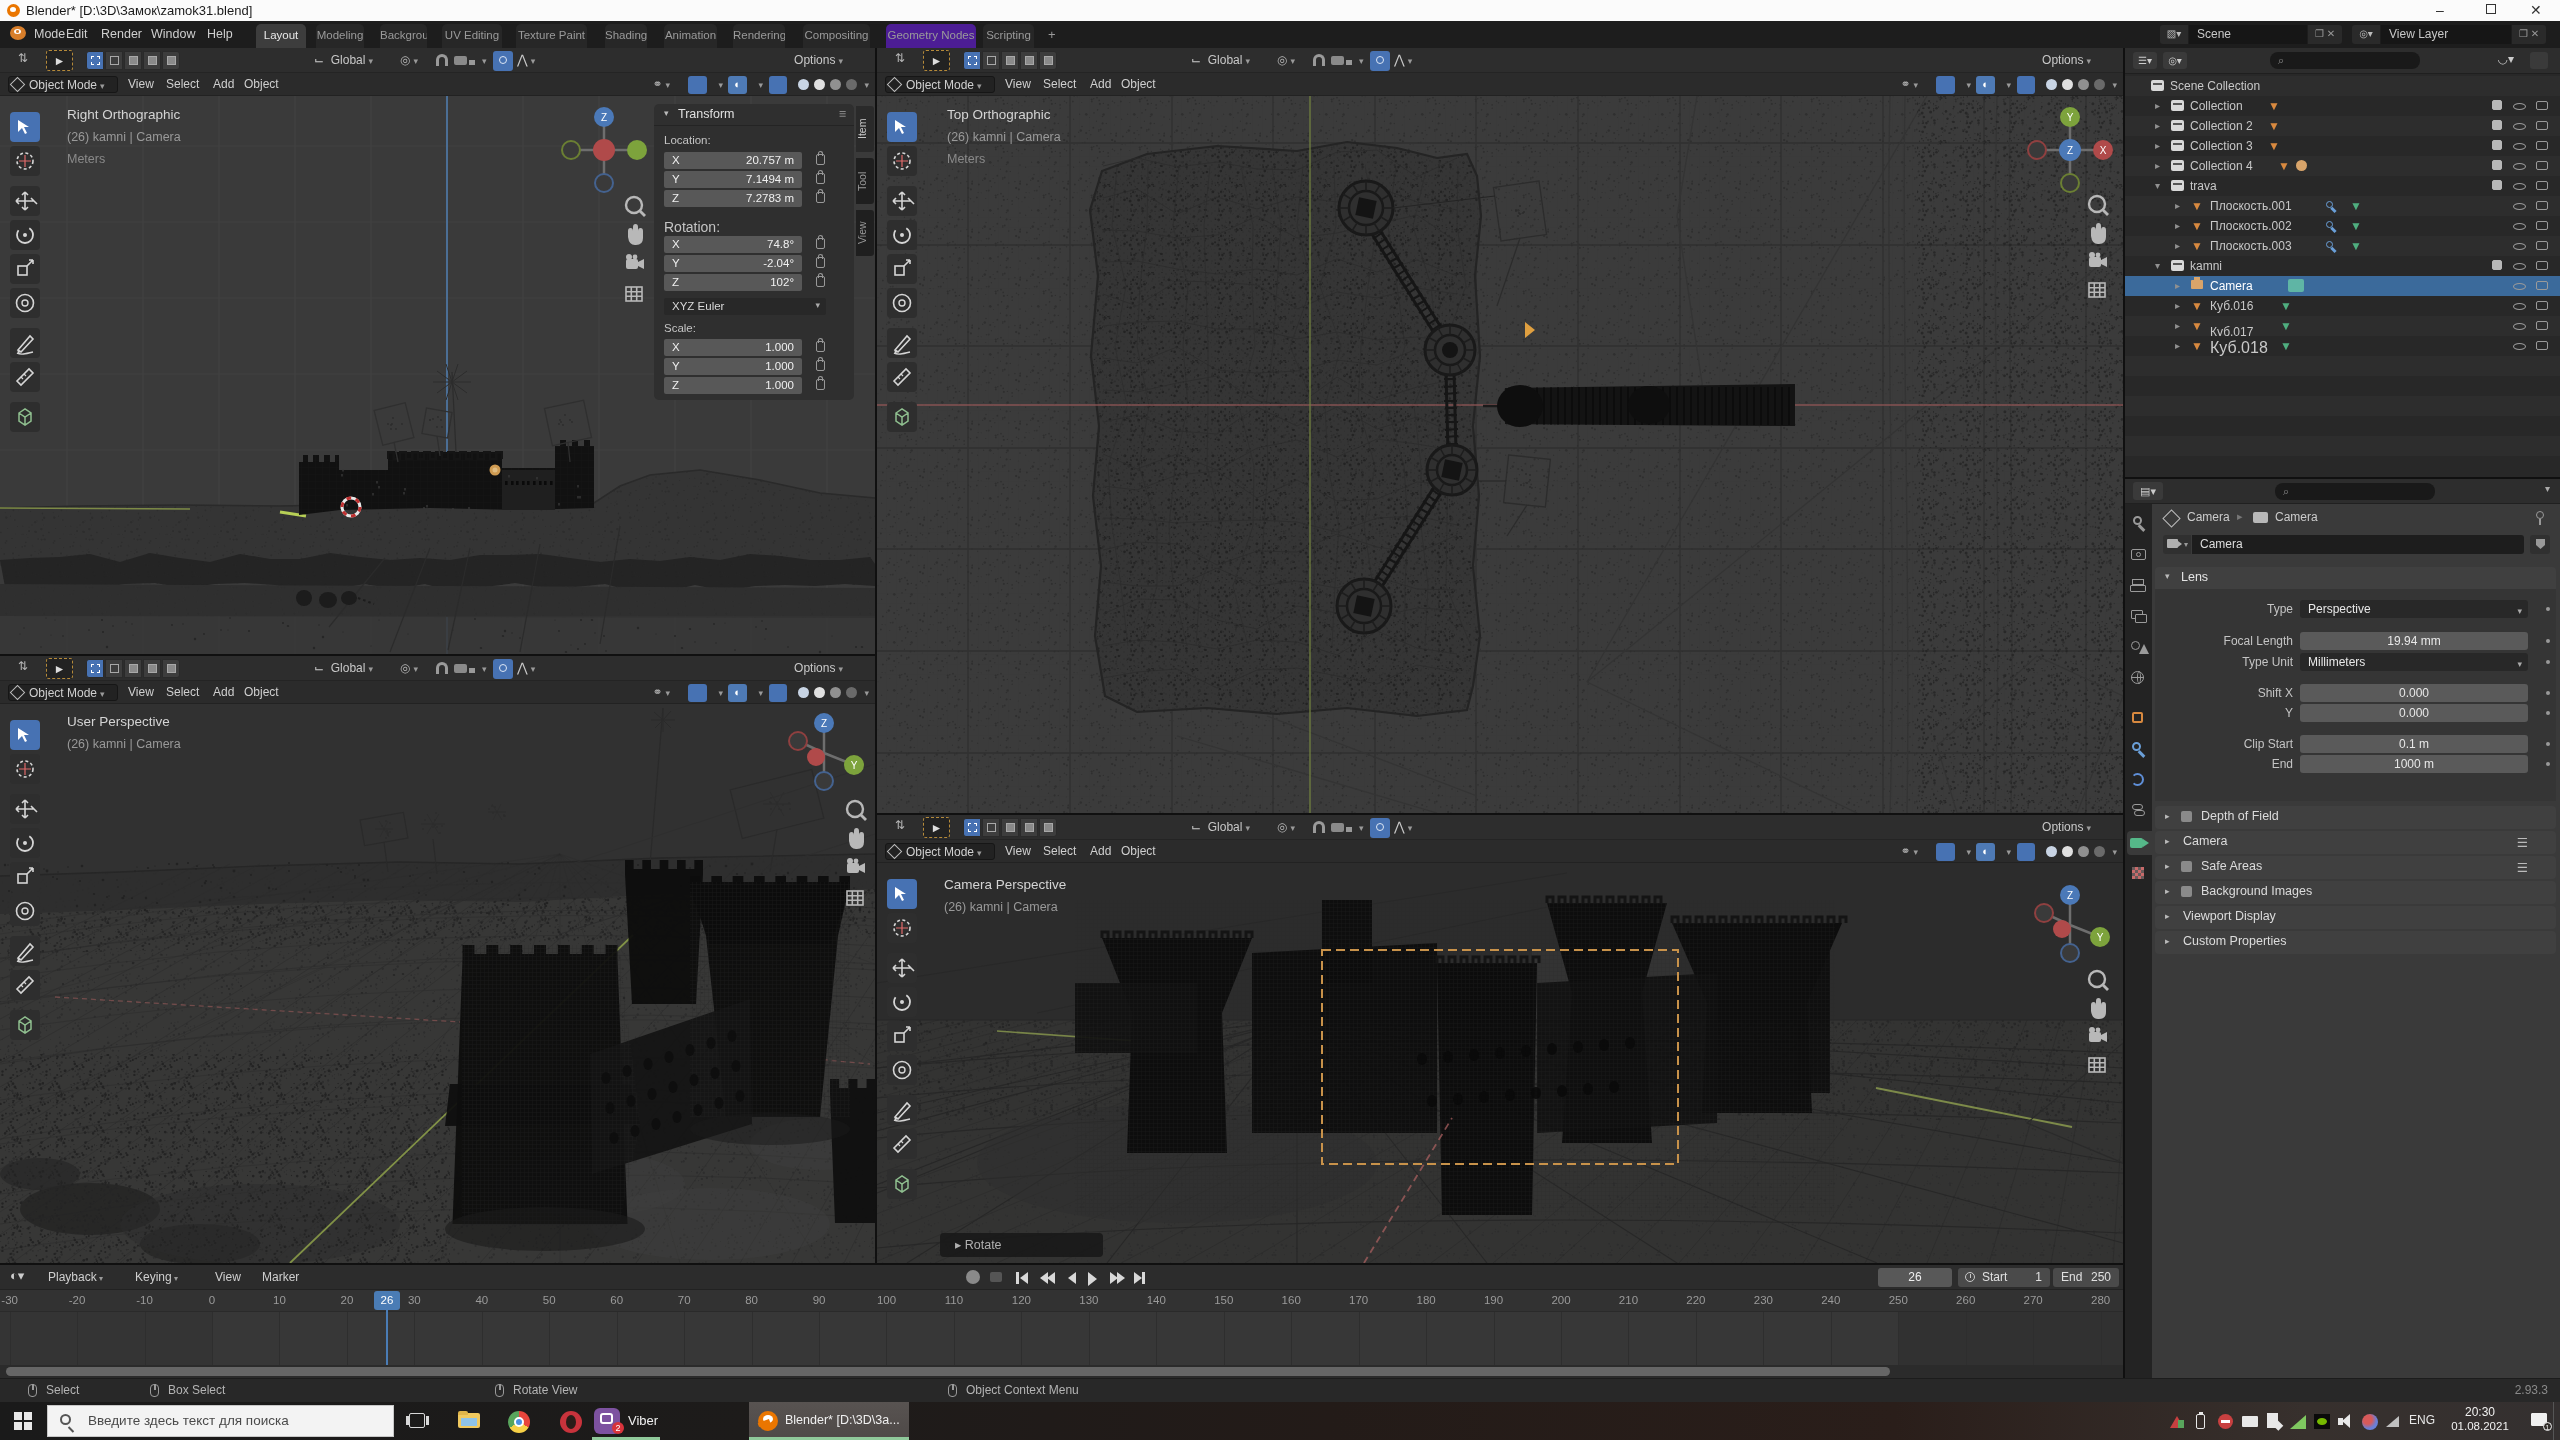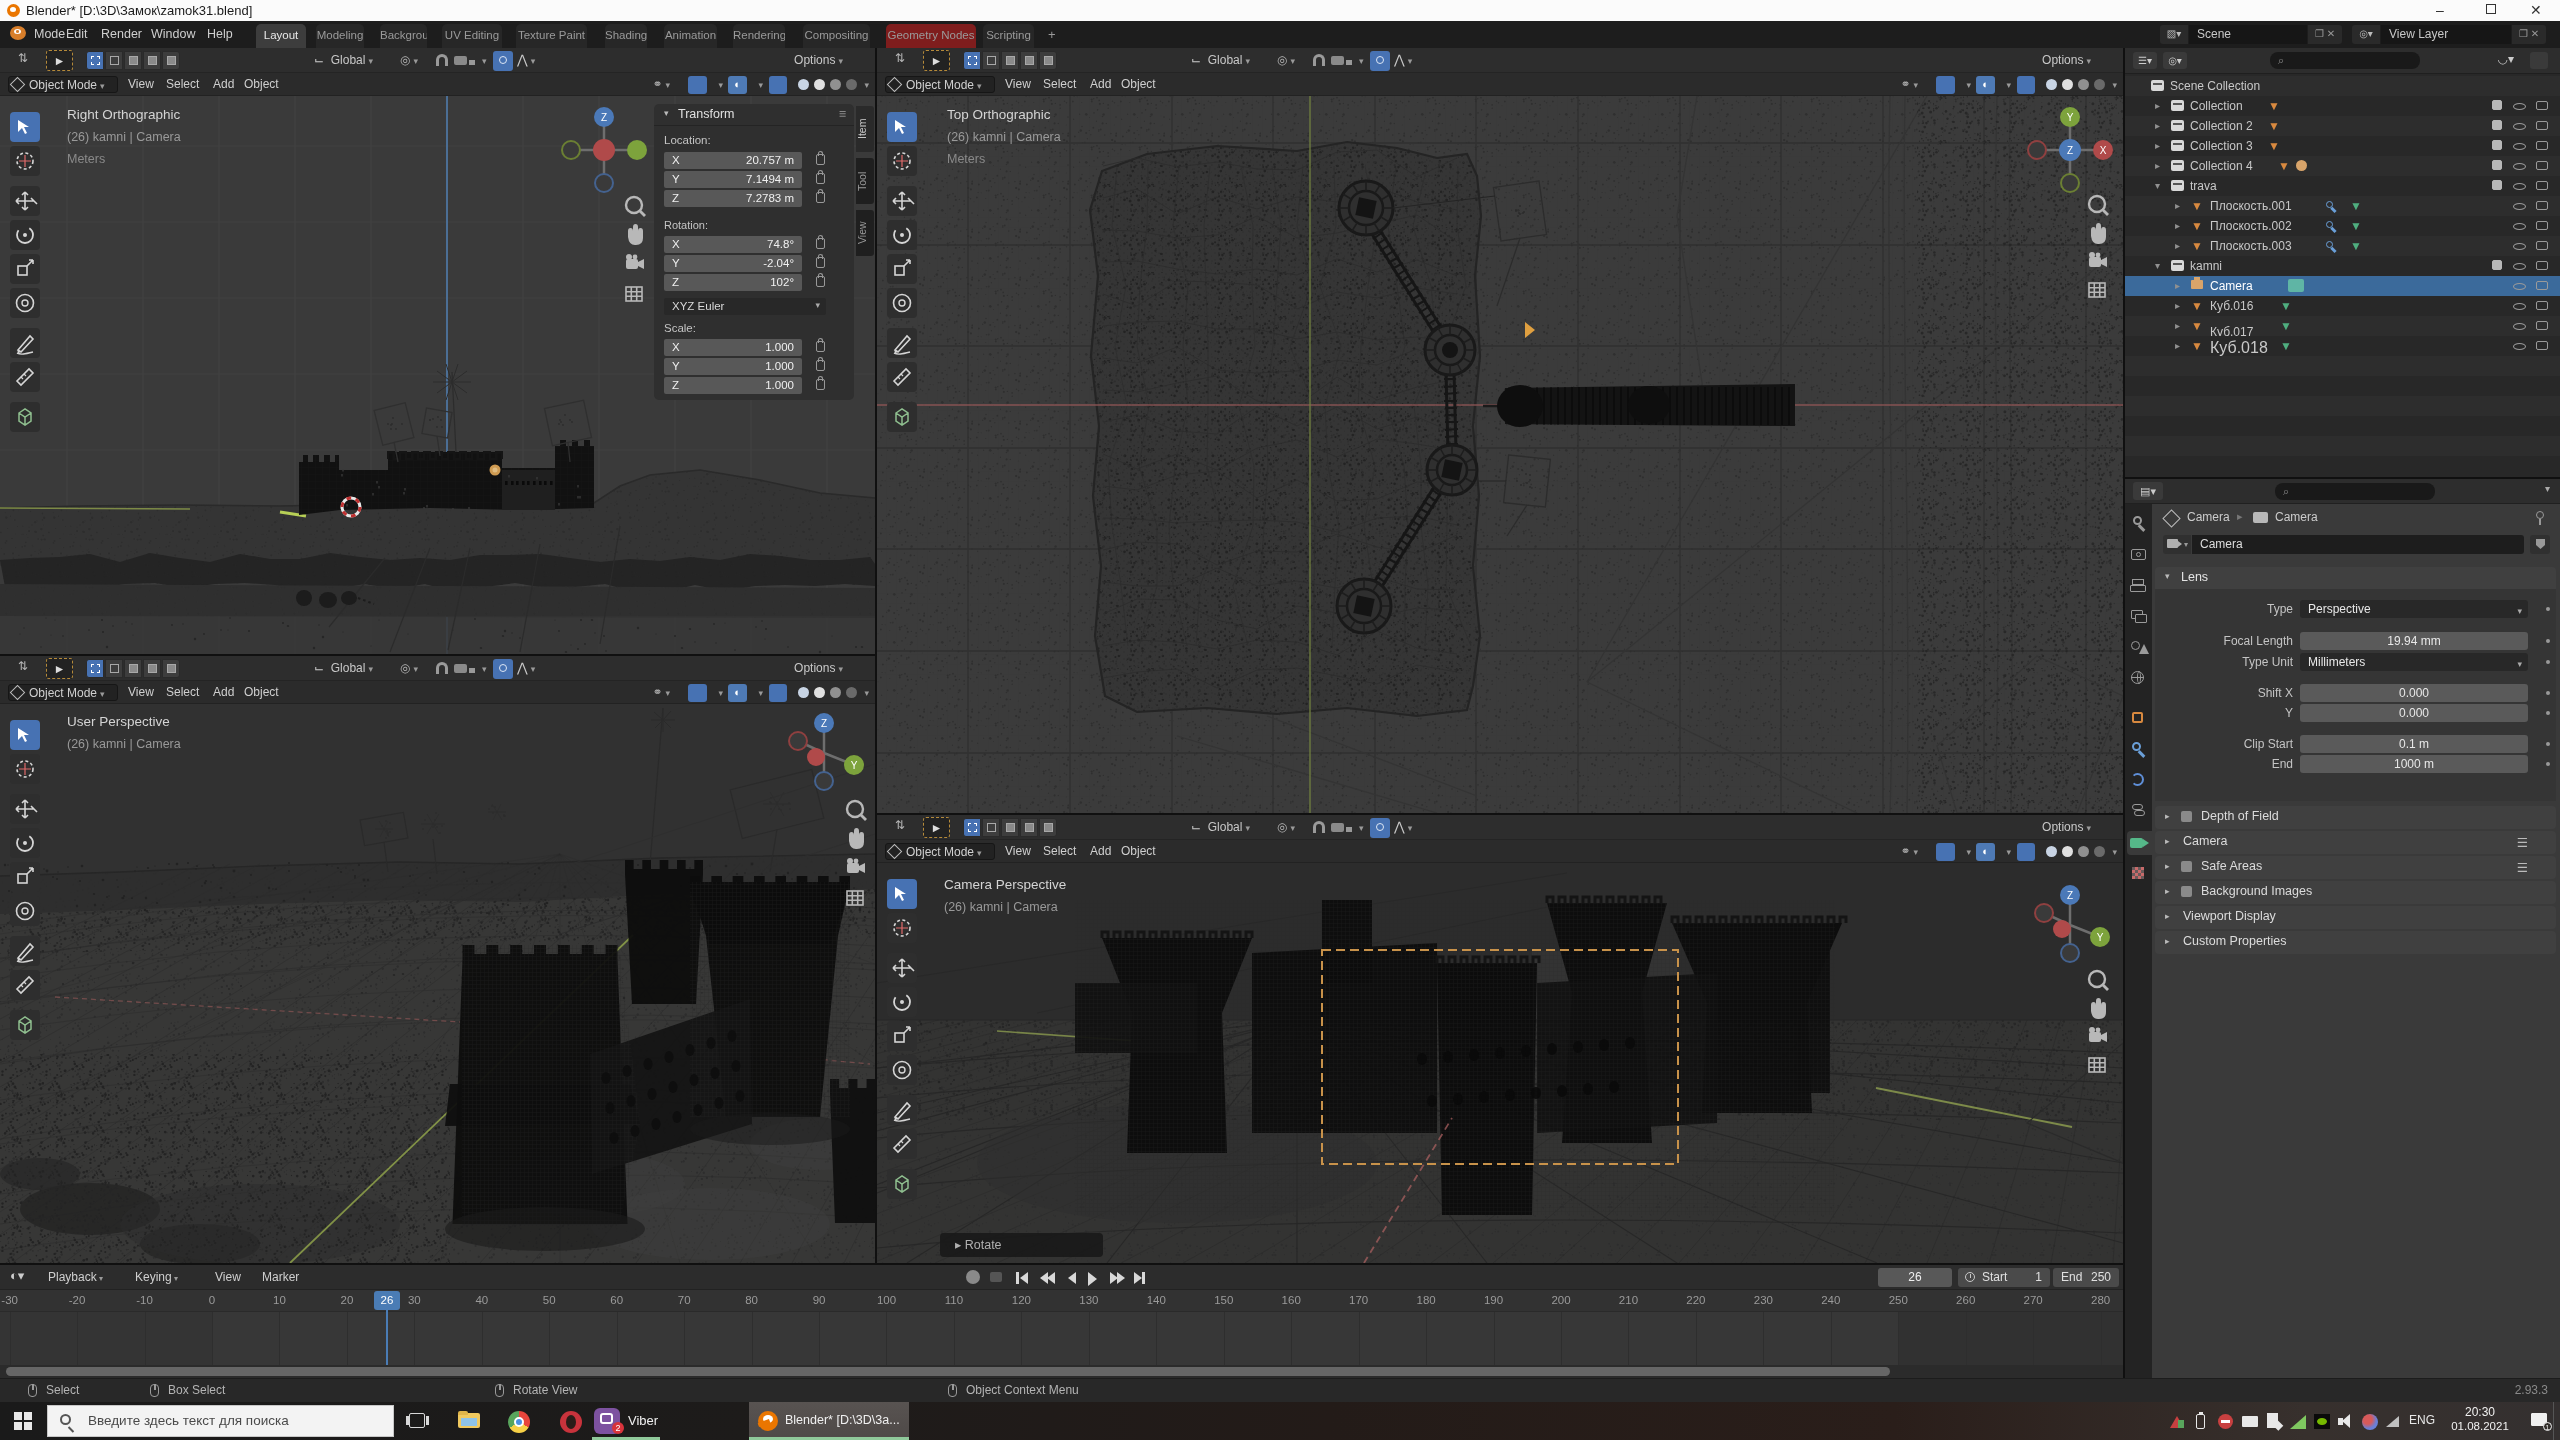--- a/index.html
+++ b/index.html
@@ -31,21 +31,21 @@
       <span style="position:absolute;left:207px;top:6px;color:#cfcfcf;font-size:12.5px">Help</span>
       <div style="position:absolute;left:256px;top:3px;width:50px;height:24px;background:#3d3d3d;border-radius:5px 5px 0 0;color:#e8e8e8;font-size:11.5px;text-align:center;line-height:23px;white-space:nowrap;overflow:hidden">Layout</div>
       <div style="position:absolute;left:316px;top:3px;width:48px;height:24px;background:#272727;border-radius:5px 5px 0 0;color:#9a9a9a;font-size:11.5px;text-align:center;line-height:23px;white-space:nowrap;overflow:hidden">Modeling</div>
       <div style="position:absolute;left:380px;top:3px;width:47px;height:24px;background:#272727;border-radius:5px 5px 0 0;color:#9a9a9a;font-size:11.5px;text-align:center;line-height:23px;white-space:nowrap;overflow:hidden">Background</div>
       <div style="position:absolute;left:442px;top:3px;width:60px;height:24px;background:#272727;border-radius:5px 5px 0 0;color:#9a9a9a;font-size:11.5px;text-align:center;line-height:23px;white-space:nowrap;overflow:hidden">UV Editing</div>
       <div style="position:absolute;left:516px;top:3px;width:71px;height:24px;background:#272727;border-radius:5px 5px 0 0;color:#9a9a9a;font-size:11.5px;text-align:center;line-height:23px;white-space:nowrap;overflow:hidden">Texture Paint</div>
       <div style="position:absolute;left:605px;top:3px;width:42px;height:24px;background:#272727;border-radius:5px 5px 0 0;color:#9a9a9a;font-size:11.5px;text-align:center;line-height:23px;white-space:nowrap;overflow:hidden">Shading</div>
       <div style="position:absolute;left:664px;top:3px;width:53px;height:24px;background:#272727;border-radius:5px 5px 0 0;color:#9a9a9a;font-size:11.5px;text-align:center;line-height:23px;white-space:nowrap;overflow:hidden">Animation</div>
       <div style="position:absolute;left:733px;top:3px;width:52px;height:24px;background:#272727;border-radius:5px 5px 0 0;color:#9a9a9a;font-size:11.5px;text-align:center;line-height:23px;white-space:nowrap;overflow:hidden">Rendering</div>
       <div style="position:absolute;left:803px;top:3px;width:67px;height:24px;background:#272727;border-radius:5px 5px 0 0;color:#9a9a9a;font-size:11.5px;text-align:center;line-height:23px;white-space:nowrap;overflow:hidden">Compositing</div>
-      <div style="position:absolute;left:886px;top:3px;width:90px;height:24px;background:#7f1d1d;border-radius:5px 5px 0 0;color:#9a9a9a;font-size:11.5px;text-align:center;line-height:23px;white-space:nowrap;overflow:hidden">Geometry Nodes</div>
+      <div style="position:absolute;left:886px;top:3px;width:90px;height:24px;background:#4c1d95;border-radius:5px 5px 0 0;color:#9a9a9a;font-size:11.5px;text-align:center;line-height:23px;white-space:nowrap;overflow:hidden">Geometry Nodes</div>
       <div style="position:absolute;left:983px;top:3px;width:51px;height:24px;background:#272727;border-radius:5px 5px 0 0;color:#9a9a9a;font-size:11.5px;text-align:center;line-height:23px;white-space:nowrap;overflow:hidden">Scripting</div>
       <span style="position:absolute;left:1048px;top:6px;color:#9a9a9a;font-size:13px">+</span>
       <div style="position:absolute;left:2160px;top:4px;width:28px;height:19px;background:#2a2a2a;border-radius:3px 0 0 3px;color:#bbb;font-size:10px;text-align:center;line-height:18px">▧▾</div>
       <div style="position:absolute;left:2189px;top:4px;width:118px;height:19px;background:#161616;color:#c8c8c8;font-size:12px;padding-left:8px;line-height:18px">Scene</div>
       <div style="position:absolute;left:2308px;top:4px;width:34px;height:19px;background:#2a2a2a;border-radius:0 3px 3px 0;color:#999;font-size:10px;text-align:center;line-height:18px">❐ ✕</div>
       <div style="position:absolute;left:2352px;top:4px;width:28px;height:19px;background:#2a2a2a;border-radius:3px 0 0 3px;color:#bbb;font-size:10px;text-align:center;line-height:18px">◎▾</div>
       <div style="position:absolute;left:2381px;top:4px;width:130px;height:19px;background:#161616;color:#c8c8c8;font-size:12px;padding-left:8px;line-height:18px">View Layer</div>
       <div style="position:absolute;left:2512px;top:4px;width:34px;height:19px;background:#2a2a2a;border-radius:0 3px 3px 0;color:#999;font-size:10px;text-align:center;line-height:18px">❐ ✕</div>
     </div>
     <div class="vp" style="left:0;top:48px;width:875px;height:606px">
@@ -473,21 +473,21 @@
           <span style="position:absolute;right:8px;top:2px">7.1494 m</span>
         </div>
         <span style="position:absolute;left:162px;top:69px;width:9px;height:11px;border:1.3px solid #999;border-radius:2px"></span>
         <span style="position:absolute;left:164px;top:66px;width:5px;height:5px;border:1.3px solid #999;border-bottom:none;border-radius:3px 3px 0 0"></span>
         <div style="position:absolute;left:10px;top:86px;width:138px;height:17px;background:#585858;border-radius:2px;color:#f0f0f0;font-size:11.5px">
           <span style="position:absolute;left:8px;top:2px">Z</span>
           <span style="position:absolute;right:8px;top:2px">7.2783 m</span>
         </div>
         <span style="position:absolute;left:162px;top:88px;width:9px;height:11px;border:1.3px solid #999;border-radius:2px"></span>
         <span style="position:absolute;left:164px;top:85px;width:5px;height:5px;border:1.3px solid #999;border-bottom:none;border-radius:3px 3px 0 0"></span>
-        <div style="position:absolute;left:10px;top:115px;color:#c4c4c4;font-size:11px">Rotation:</div>
+        <div style="position:absolute;left:10px;top:115px;color:#c4c4c4;font-size:14px">Rotation:</div>
         <div style="position:absolute;left:10px;top:132px;width:138px;height:17px;background:#585858;border-radius:2px;color:#f0f0f0;font-size:11.5px">
           <span style="position:absolute;left:8px;top:2px">X</span>
           <span style="position:absolute;right:8px;top:2px">74.8°</span>
         </div>
         <span style="position:absolute;left:162px;top:134px;width:9px;height:11px;border:1.3px solid #999;border-radius:2px"></span>
         <span style="position:absolute;left:164px;top:131px;width:5px;height:5px;border:1.3px solid #999;border-bottom:none;border-radius:3px 3px 0 0"></span>
         <div style="position:absolute;left:10px;top:151px;width:138px;height:17px;background:#585858;border-radius:2px;color:#f0f0f0;font-size:11.5px">
           <span style="position:absolute;left:8px;top:2px">Y</span>
           <span style="position:absolute;right:8px;top:2px">-2.04°</span>
         </div>

